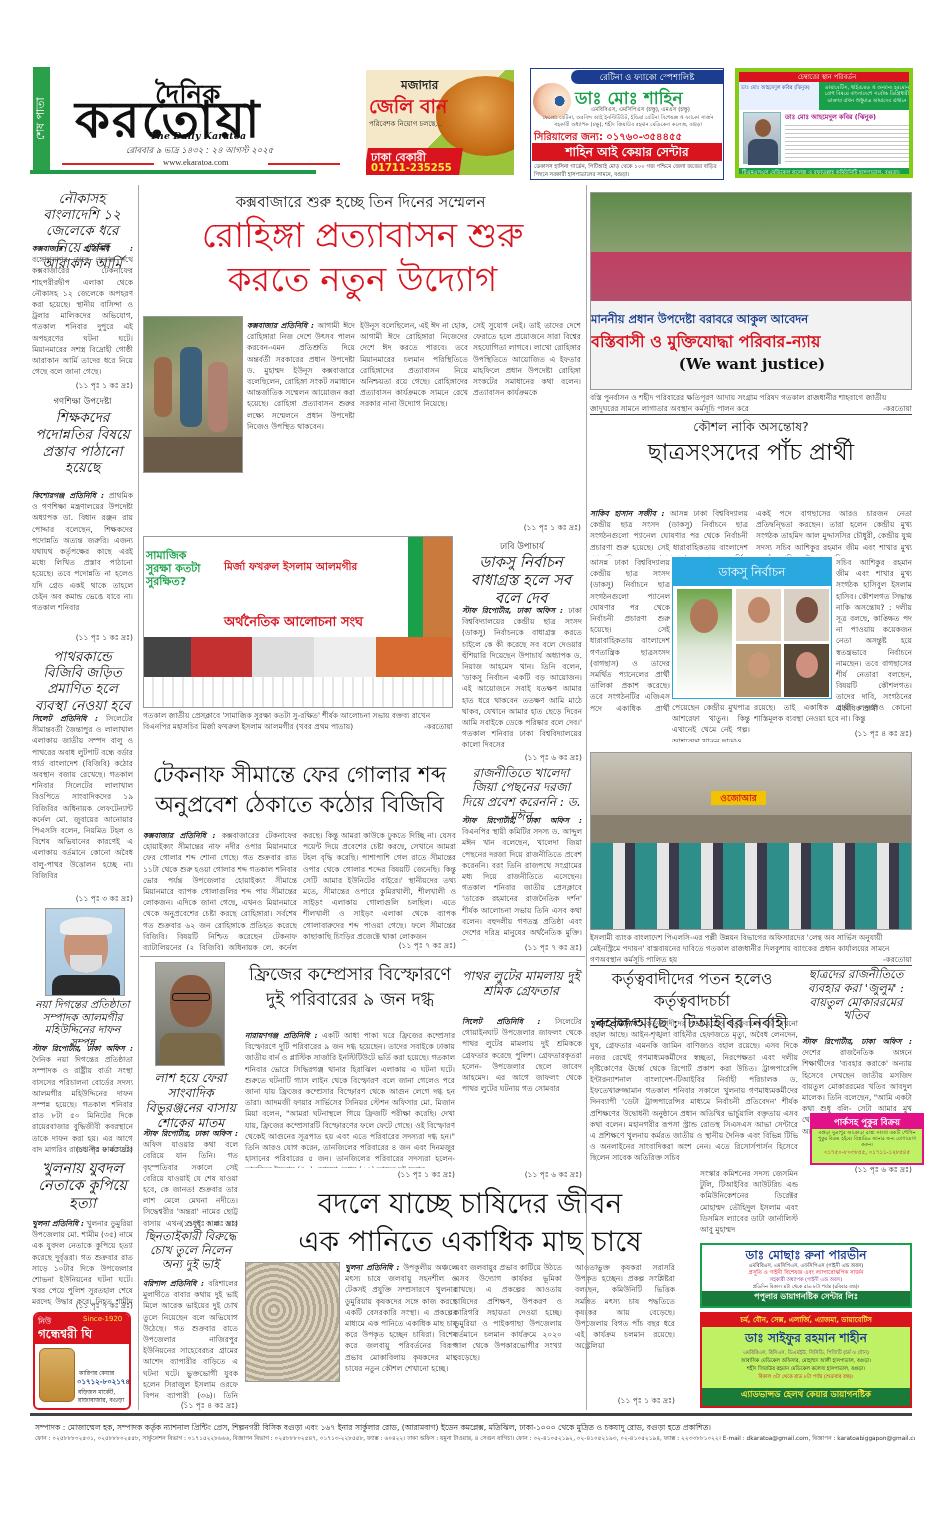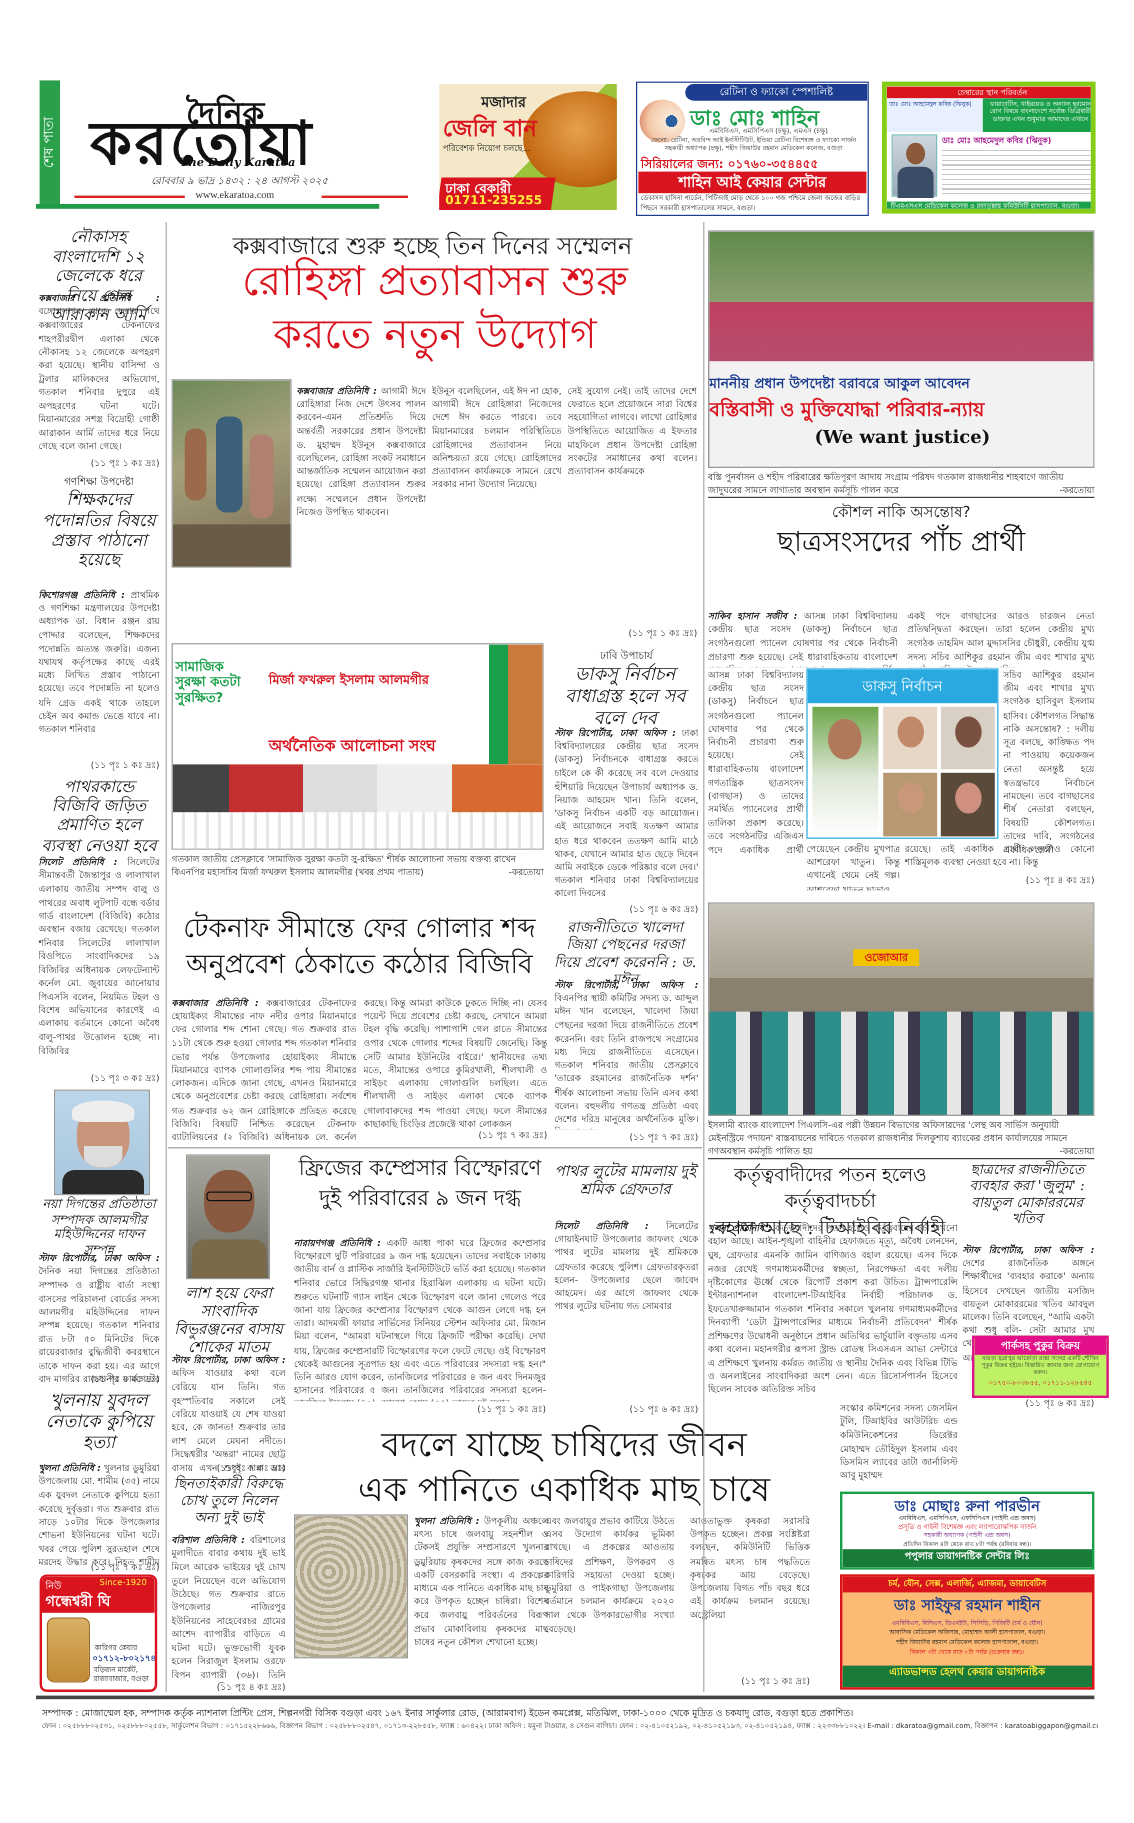--- a/index.html
+++ b/index.html
@@ -110,21 +110,21 @@
   <div class="abs" style="left:48px;top:1px;font-size:7px;font-weight:normal;color:#ffeb3b">Since-1920</div>
   <div class="abs" style="left:3px;top:11px;font-size:12px;font-weight:bold;color:#fff">গন্ধেশ্বরী ঘি</div>
   <div class="abs" style="left:4px;top:34px;width:36px;height:54px;border-radius:6px;background:linear-gradient(#d9b066,#c08a34);border:1px solid #a06a20"></div>
   <div class="abs" style="left:44px;top:54px;font-size:6px;color:#222">কারিগর কেয়ার</div>
   <div class="abs" style="left:42px;top:62px;font-size:7px;font-weight:bold;color:#1b3c8f">০১৭১২-৮০২১৭৪</div>
   <div class="abs" style="left:43px;top:74px;width:50px;font-size:6px;color:#222;line-height:8px">বড়িজন মার্কেট, রাজাবাজার, বগুড়া</div>
 </div>
 
 <div class="vrule" style="left:138px;top:185px;height:1225px"></div>
 
-<div class="kicker abs" style="left:140px;top:190px;width:441px;font-size:20px">কক্সবাজারে শুরু হচ্ছে তিন দিনের সম্মেলন</div>
+<div class="kicker abs" style="left:140px;top:190px;width:441px;font-size:15px">কক্সবাজারে শুরু হচ্ছে তিন দিনের সম্মেলন</div>
 <div class="hl abs" style="left:140px;top:213px;width:445px;font-size:34px;color:#d9141f;line-height:44px">
     <div>রোহিঙ্গা প্রত্যাবাসন শুরু</div>
     <div>করতে নতুন উদ্যোগ</div>
   </div>
 
 <div class="photo" style="left:143px;top:316px;width:100px;height:157px;background:linear-gradient(160deg,#6d8a5a,#a5a07a 40%,#7a6a55)">
   <div style="position:absolute;left:10px;top:40px;width:18px;height:60px;background:#9a6a4a;border-radius:8px"></div>
   <div style="position:absolute;left:36px;top:30px;width:22px;height:80px;background:#3c5f7a;border-radius:8px"></div>
   <div style="position:absolute;left:64px;top:45px;width:20px;height:70px;background:#b08070;border-radius:8px"></div>
   <div style="position:absolute;left:0;top:120px;width:100px;height:37px;background:#6a5a48"></div>
@@ -264,21 +264,21 @@
 
 <div class="ad" style="left:700px;top:1243px;width:212px;height:65px;border:2px solid #1aa04a;background:#fff">
   <div style="position:absolute;left:0;top:1px;width:208px;text-align:center;font-size:12px;font-weight:bold;color:#1b3c8f">ডাঃ মোছাঃ রুনা পারভীন</div>
   <div style="position:absolute;left:0;top:17px;width:208px;text-align:center;font-size:5px;color:#222">এমবিবিএস, এমসিপিএস, এফসিপিএস (গাইনী এন্ড অবস)</div>
   <div style="position:absolute;left:0;top:24px;width:208px;text-align:center;font-size:5.5px;color:#d9141f">প্রসূতি ও গাইনী বিশেষজ্ঞ এবং ল্যাপারোস্কপিক সার্জন</div>
   <div style="position:absolute;left:0;top:31px;width:208px;text-align:center;font-size:5px;color:#7a2a8a">সহকারী অধ্যাপক (গাইনী এন্ড অবস)</div>
   <div style="position:absolute;left:0;top:38px;width:208px;text-align:center;font-size:4.8px;color:#222">প্রতিদিন বিকাল ৪টা থেকে রাত ৮টা পর্যন্ত (রবিবার বন্ধ)।</div>
   <div style="position:absolute;left:0;top:46px;width:208px;height:15px;background:#1a7a3a;color:#fff;font-size:8px;font-weight:bold;text-align:center;line-height:11px"><span>পপুলার ডায়াগনষ্টিক সেন্টার লিঃ</span></div>
 </div>
 
-<div class="ad" style="left:700px;top:1312px;width:212px;height:96px;border:2px solid #d9141f;background:#fdba74">
+<div class="ad" style="left:700px;top:1312px;width:212px;height:96px;border:2px solid #d9141f;background:#bef264">
   <div style="height:13px;background:#d9141f;color:#ffeb3b;font-size:7px;font-weight:bold;text-align:center;line-height:13px">চর্ম, যৌন, সেক্স, এলার্জি, এ্যাজমা, ডায়াবেটিস</div>
   <div style="text-align:center;font-size:12px;font-weight:bold;color:#1b3c8f;margin-top:2px">ডাঃ সাইফুর রহমান শাহীন</div>
   <div style="text-align:center;font-size:5px;color:#7a2a8a">এমবিবিএস, বিসিএস, ডিএমইউ, সিসিডি, পিজিটি (চর্ম ও যৌন)</div>
   <div style="text-align:center;font-size:5px;color:#222">আবাসিক মেডিকেল অফিসার, মোহাম্মদ আলী হাসপাতাল, বগুড়া।</div>
   <div style="text-align:center;font-size:5px;color:#222">শহীদ জিয়াউর রহমান মেডিকেল কলেজ হাসপাতাল, বগুড়া।</div>
   <div style="text-align:center;font-size:5px;color:#d9141f">বিকাল ৩টা থেকে রাত ৮টা পর্যন্ত (শুক্রবার বন্ধ)।</div>
   <div style="position:absolute;left:0;top:74px;width:208px;height:18px;background:#1a7a3a;color:#ffeb3b;font-size:8.5px;font-weight:bold;text-align:center;line-height:12px">এ্যাডভান্সড হেলথ কেয়ার ডায়াগনষ্টিক</div>
 </div>
 
 <div class="vrule" style="left:586px;top:185px;height:1225px"></div>

